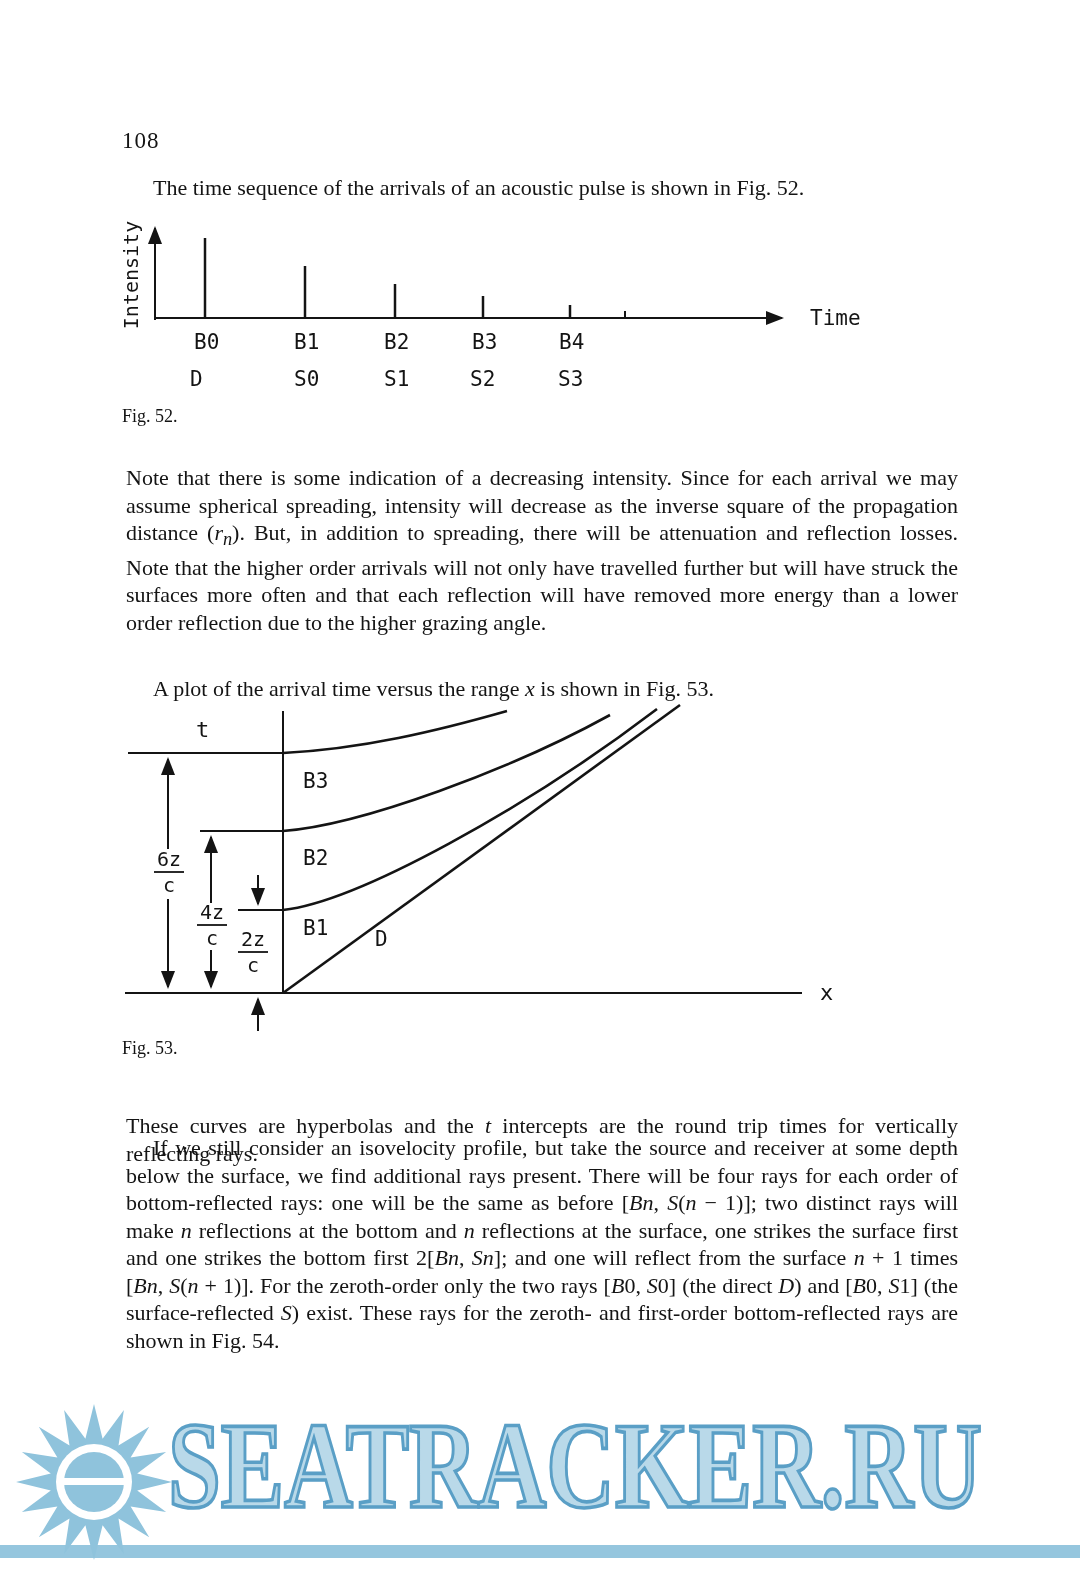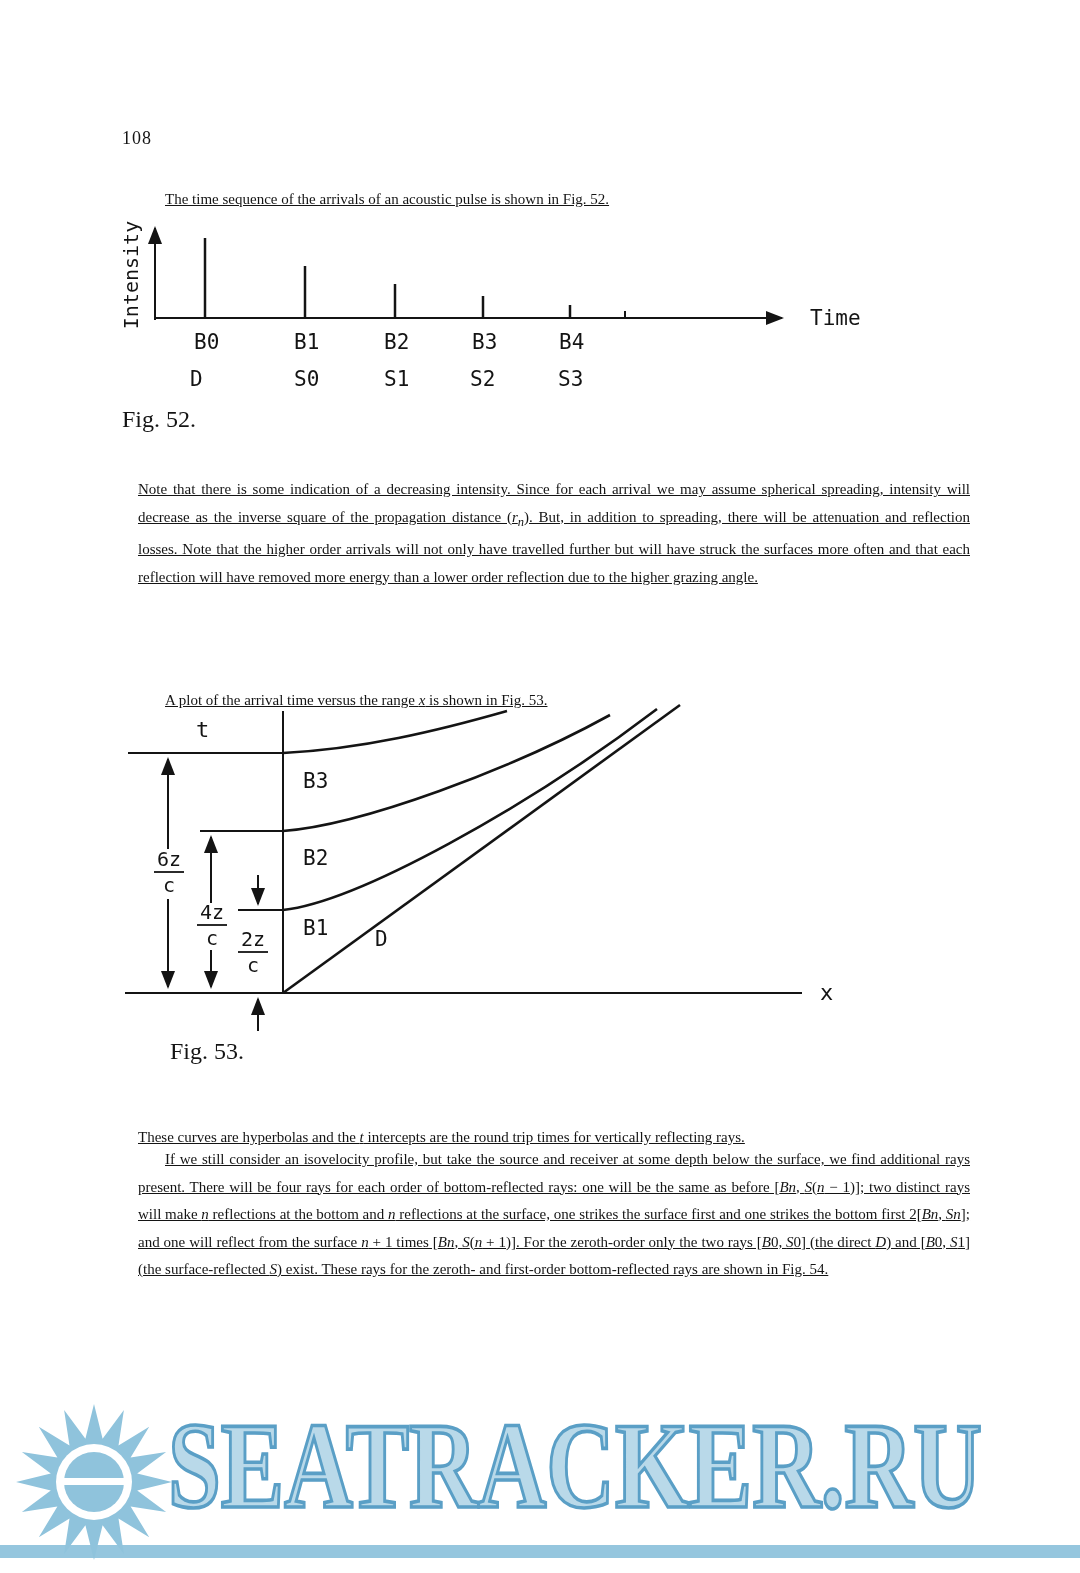--- a/index.html
+++ b/index.html
@@ -1,24 +1,24 @@
 <!DOCTYPE html>
 <html><head>
 <meta charset="utf-8">
 <style>
   html,body{margin:0;padding:0;}
   body{
     width:1080px;height:1573px;background:#ffffff;position:relative;overflow:hidden;
     font-family:"Liberation Serif","DejaVu Serif",serif;color:#141414;
   }
   .abs{position:absolute;}
-  .page-number{top:128px;left:122px;font-size:18px;letter-spacing:1px;}
-  .para{left:122px;width:832px;font-size:15px;line-height:27.5px;text-align:justify;margin:16px;text-decoration:underline;}
+  .page-number{top:128px;left:122px;font-size:23px;letter-spacing:1px;}
+  .para{left:122px;width:832px;font-size:22px;line-height:27.5px;text-align:justify;margin:4px;}
   .indent{text-indent:27px;}
-  .caption{left:122px;font-size:24px;}
+  .caption{left:122px;font-size:18px;}
   .figure svg text{font-family:"DejaVu Sans Mono","Liberation Mono",monospace;fill:#141414;}
   .fig-stroke{stroke:#141414;fill:none;}
   .watermark-bar{left:0;top:1545px;width:1080px;height:13px;background:#8fc3dc;opacity:.95;}
   .wm-text{
     left:168px;top:1428px;width:912px;white-space:nowrap;
     font-family:"Liberation Serif",serif;font-weight:bold;font-size:100px;line-height:100px;
     color:#b9d9e9;-webkit-text-stroke:3px #5a9fc6;letter-spacing:0px;
     transform:scale(0.95,1.22);transform-origin:left bottom;
   }
   .sun{left:14px;top:1402px;}
@@ -109,21 +109,21 @@
     <line class="fig-stroke" x1="116" y1="249" x2="146" y2="249" stroke-width="1.8"></line>
     <text x="131" y="269" font-size="20" text-anchor="middle">c</text>
     <defs>
       <marker id="ah2" markerWidth="10" markerHeight="8" refX="8" refY="3.5" orient="auto">
         <path d="M0,0 L9,3.5 L0,7 Z" fill="#141414"></path>
       </marker>
     </defs>
   </svg>
 </div>
 
-<div class="abs caption" style="top:1038px;margin-left:48px;">Fig. 53.</div>
+<div class="abs caption" style="top:1038px;">Fig. 53.</div>
 
 <p class="abs para" style="top:1108px;">These curves are hyperbolas and the <i>t</i> intercepts are the round trip times for vertically reflecting rays.</p>
 <p class="abs para indent" style="top:1130px;">If we still consider an isovelocity profile, but take the source and receiver at some depth below the surface, we find additional rays present. There will be four rays for each order of bottom-reflected rays: one will be the same as before [<i>Bn</i>, <i>S</i>(<i>n</i> − 1)]; two distinct rays will make <i>n</i> reflections at the bottom and <i>n</i> reflections at the surface, one strikes the surface first and one strikes the bottom first 2[<i>Bn</i>, <i>Sn</i>]; and one will reflect from the surface <i>n</i> + 1 times [<i>Bn</i>, <i>S</i>(<i>n</i> + 1)]. For the zeroth-order only the two rays [<i>B</i>0, <i>S</i>0] (the direct <i>D</i>) and [<i>B</i>0, <i>S</i>1] (the surface-reflected <i>S</i>) exist. These rays for the zeroth- and first-order bottom-reflected rays are shown in Fig. 54.</p>
 
 <div class="abs watermark-bar"></div>
 
 <div class="abs sun">
   <svg width="160" height="165" viewBox="0 0 160 165">
     <polygon fill="#8fc3dc" points="158,80 123.2,88.6 152.1,109.9 116.6,104.5 135.2,135.2 104.5,116.6 109.9,152.1 88.6,123.2 80,158 71.4,123.2 50.1,152.1 55.5,116.6 24.8,135.2 43.4,104.5 7.9,109.9 36.8,88.6 2,80 36.8,71.4 7.9,50.1 43.4,55.5 24.8,24.8 55.5,43.4 50.1,7.9 71.4,36.8 80,2 88.6,36.8 109.9,7.9 104.5,43.4 135.2,24.8 116.6,55.5 152.1,50.1 123.2,71.4"></polygon>
     <circle cx="80" cy="80" r="38" fill="#ffffff"></circle>

